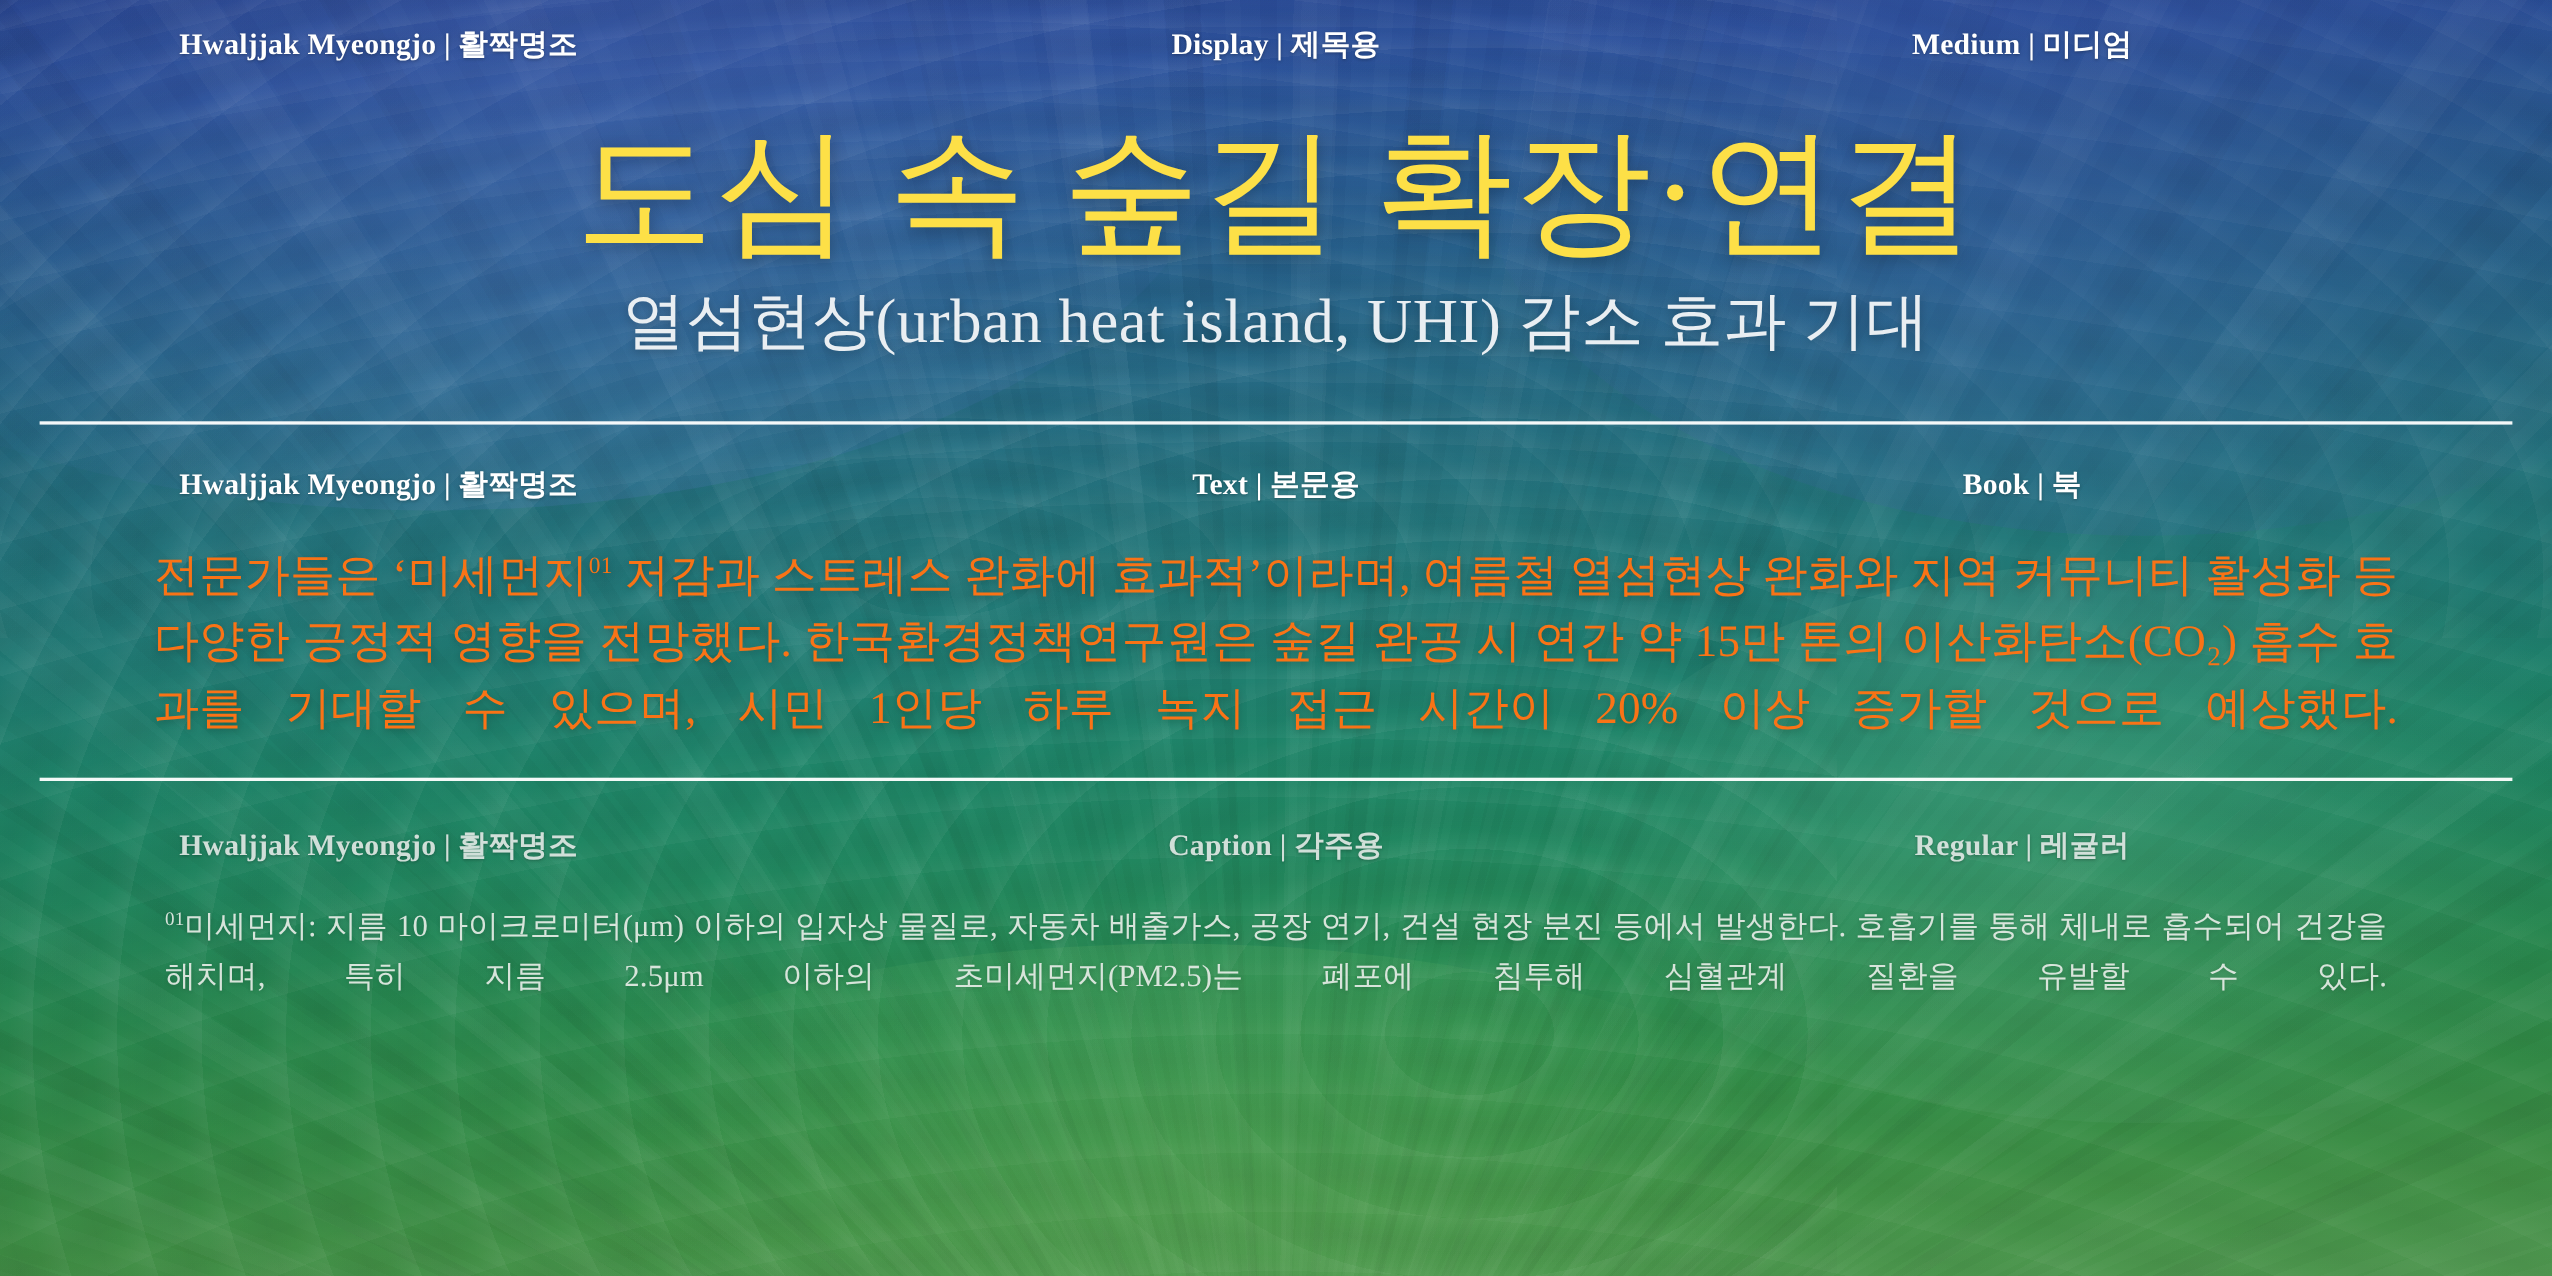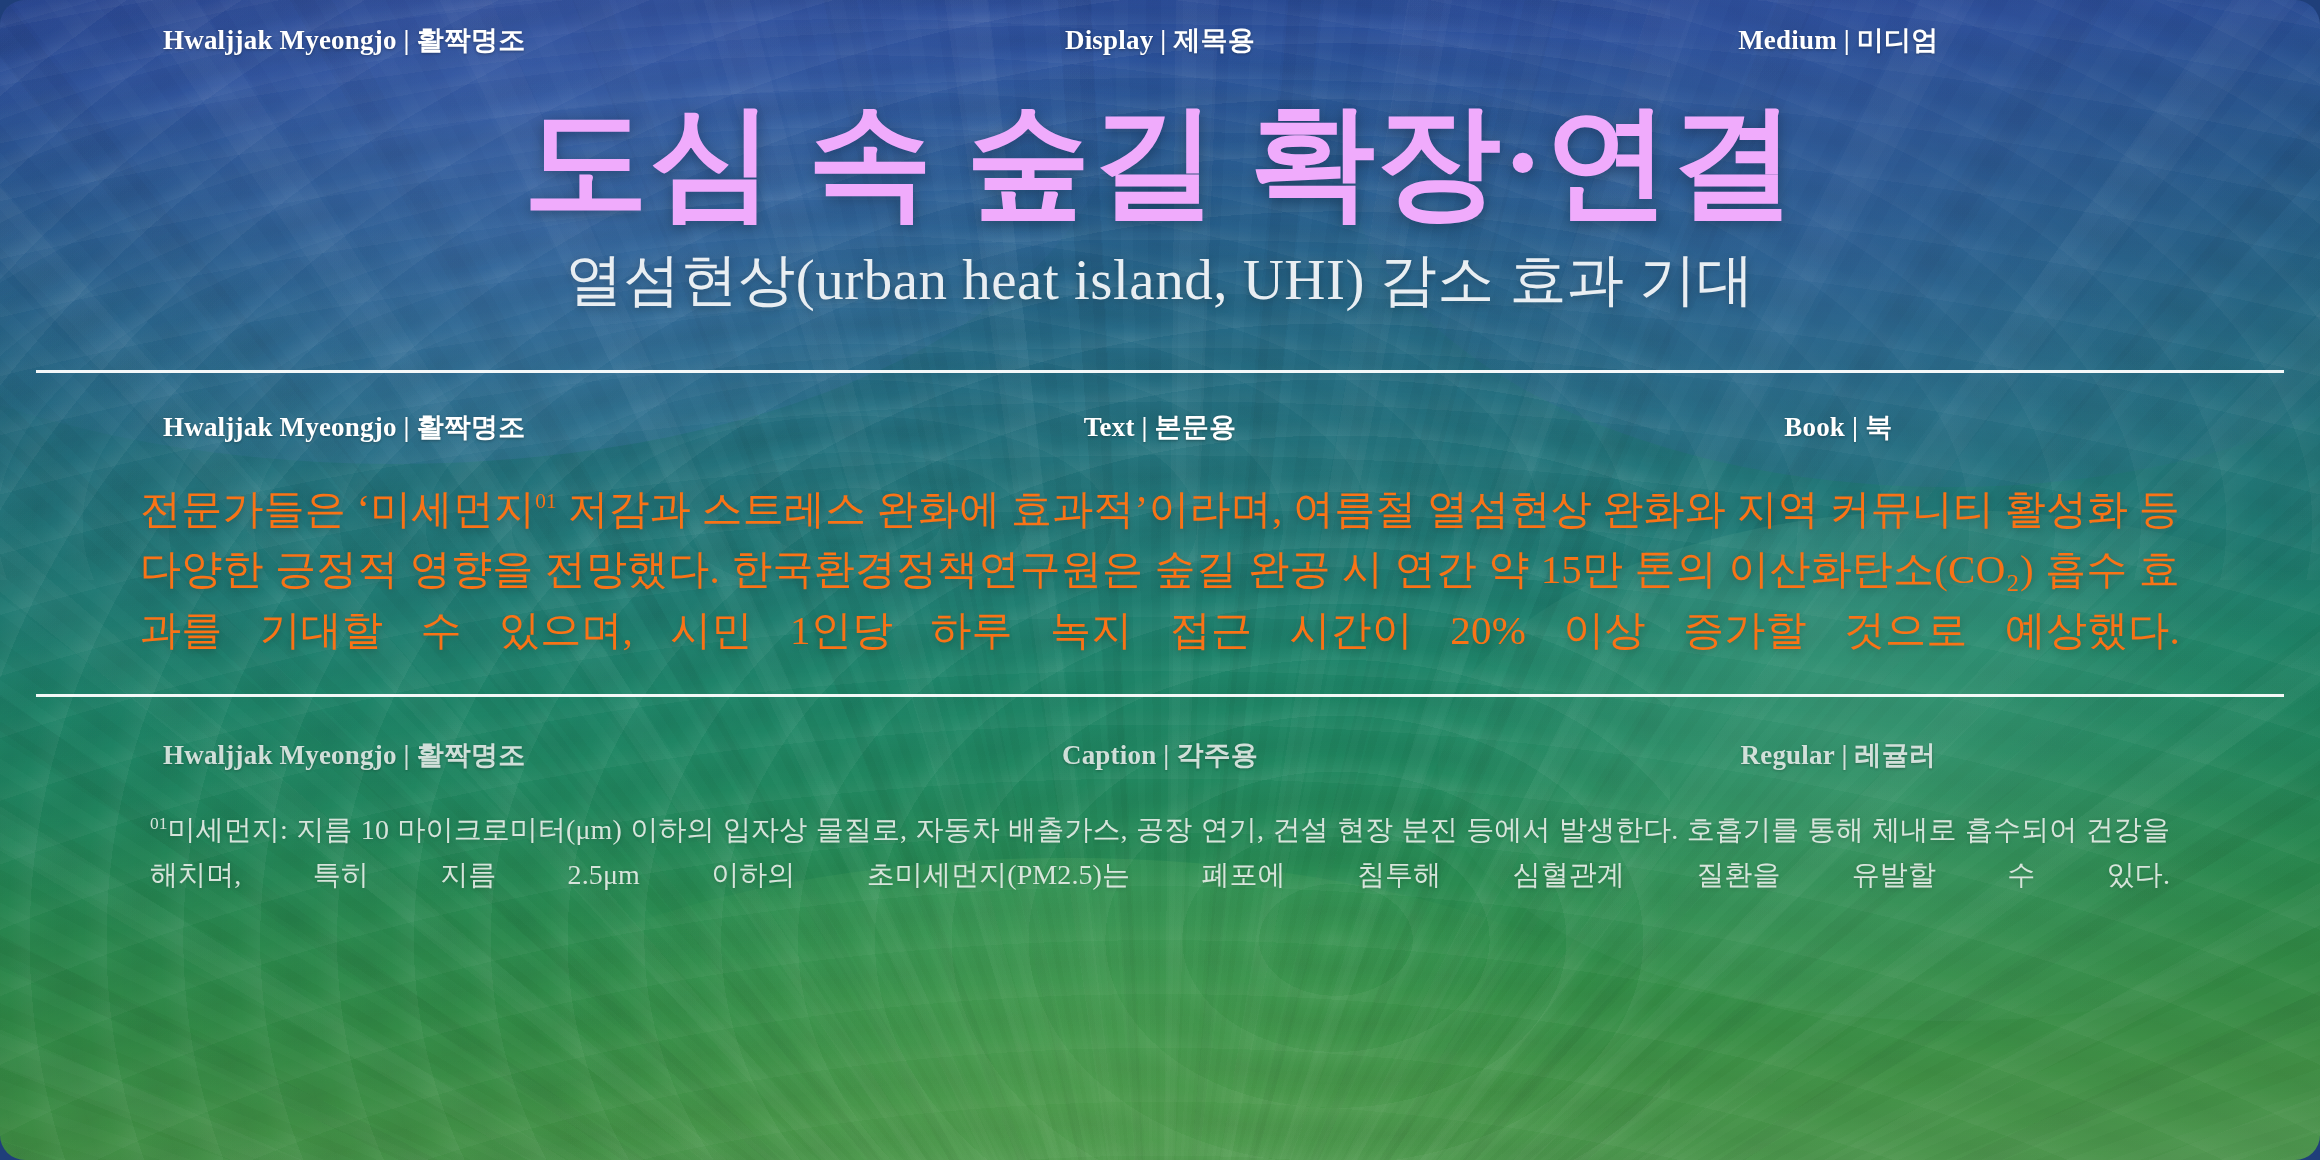--- a/index.html
+++ b/index.html
@@ -9,21 +9,20 @@
     overflow:hidden;
     background:#1f3f7a;
   }
 
   
   #stage {
     position:relative;
     width:2320px; height:1160px;
     overflow:hidden;
     font-family:"Liberation Serif", serif;
-    border-radius:25px;
   }
 
   .bg-base {
     position:absolute; inset:0;
     background:linear-gradient(178deg,
         #2b4a99 0%,
         #2d54a0 7%,
         #2a5a95 14%,
         #27618c 22%,
         #256a84 31%,
@@ -147,25 +146,25 @@
   .meta-left  { flex:0 0 34.5%; padding-left:163px; text-align:left; }
   .meta-mid   { flex:1 1 auto; text-align:center; }
   .meta-right { flex:0 0 34.5%; padding-right:163px; text-align:center; }
 
   
   .sec-display { padding-top:22px; }
   .sec-display .meta-row { font-size:27px; }
 
   .title {
     text-align:center;
-    color:#f0abfc;
+    color:#fde047;
     font-size:125px;
     line-height:1.06;
-    font-weight:700;
-    margin-top:38px;
+    font-weight:400;
+    margin-top:51px;
     letter-spacing:1px;
     text-shadow:0 3px 14px rgba(0,0,0,0.28);
   }
   .subtitle {
     text-align:center;
     color:#e9eef2;
     font-size:57px;
     line-height:1.22;
     font-weight:400;
     margin-top:16px;

